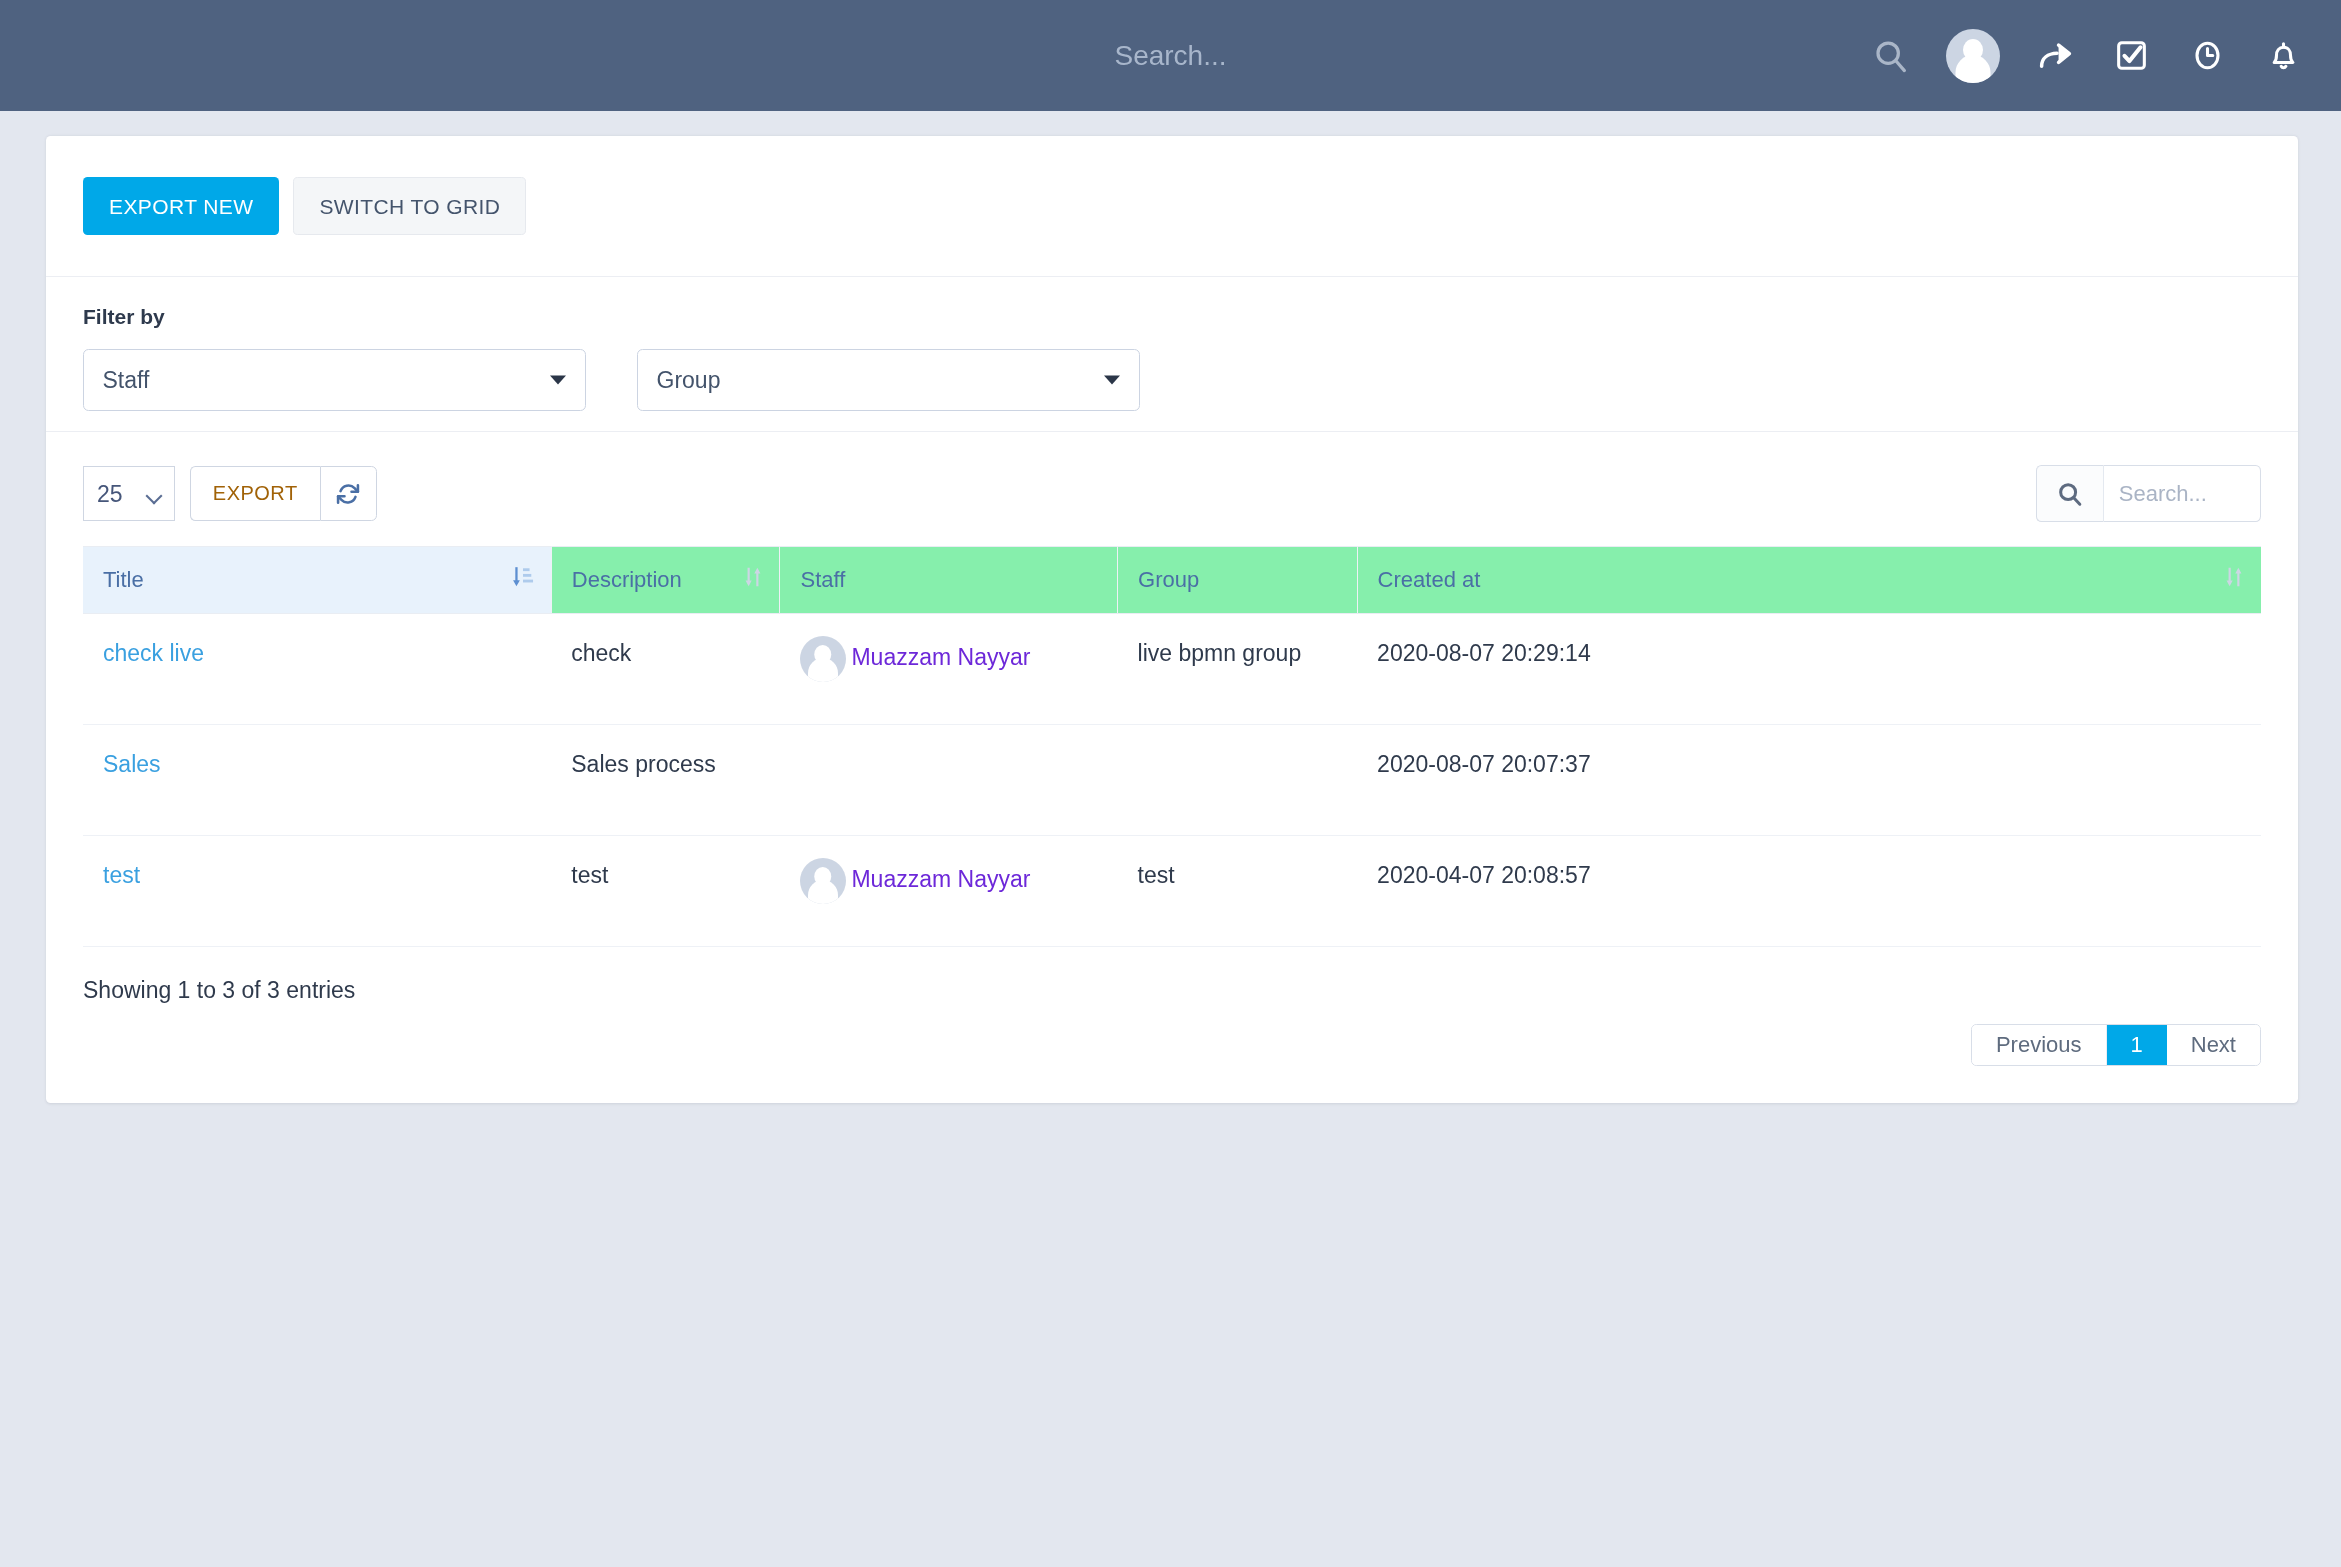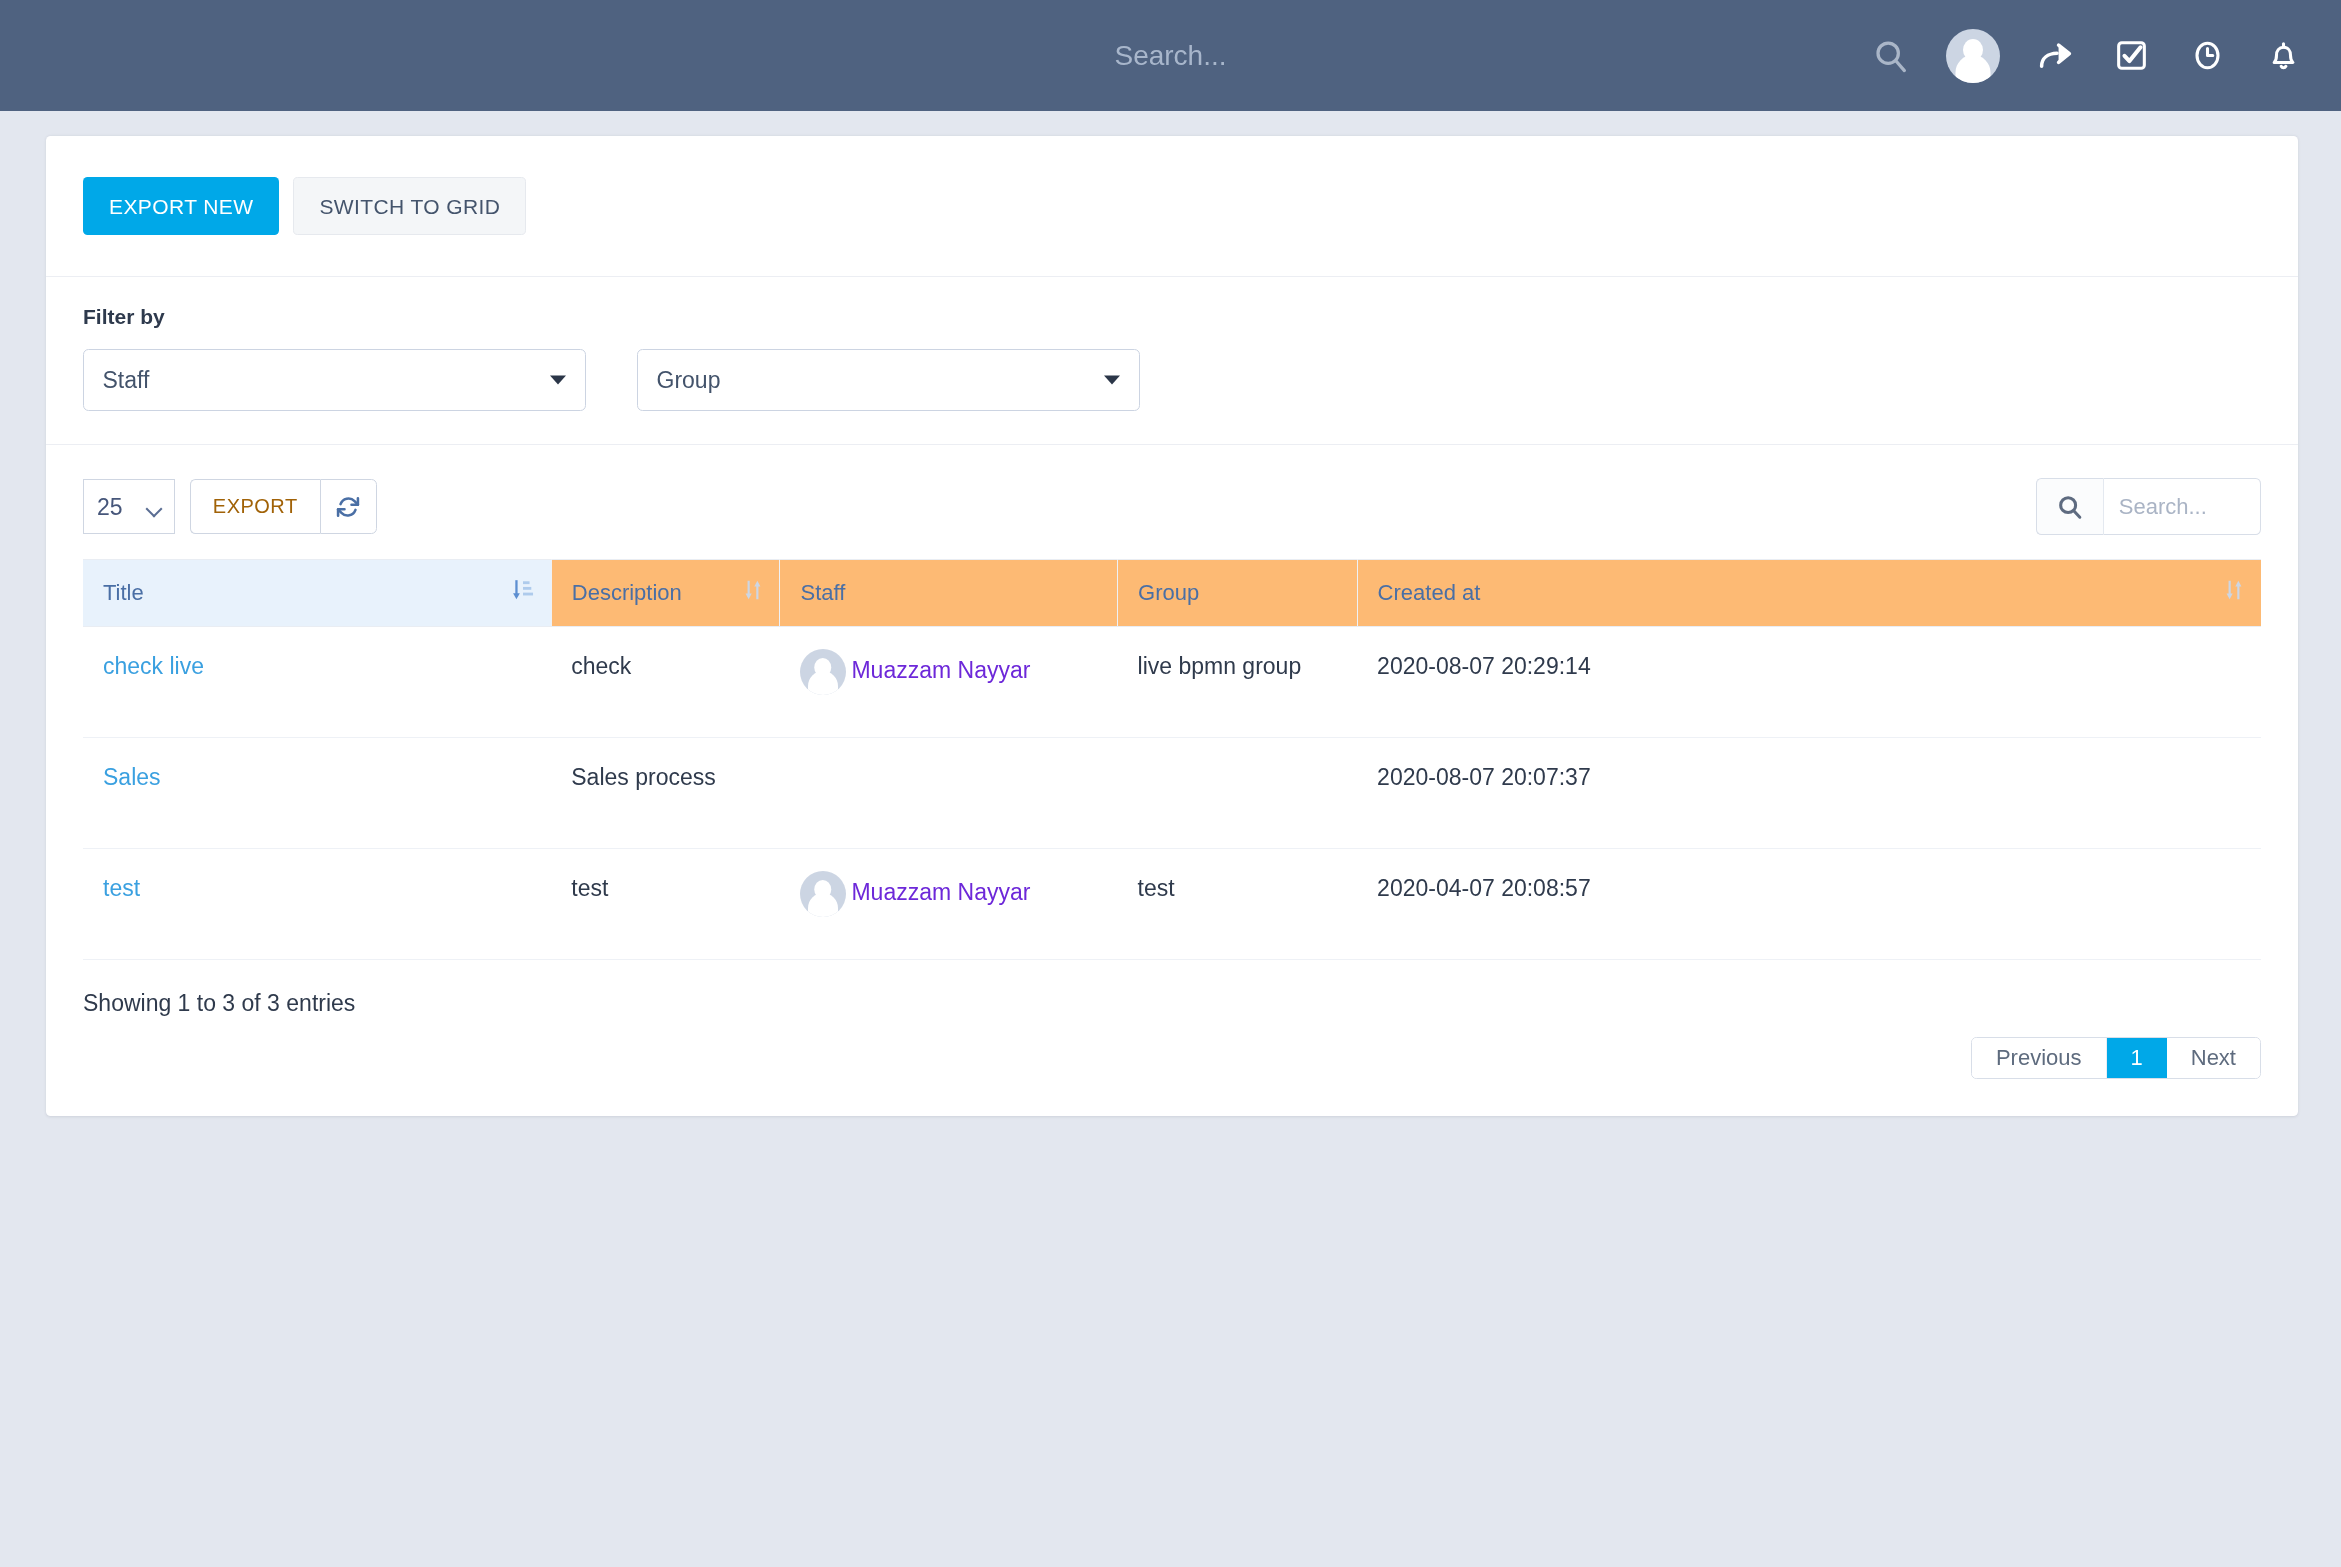--- a/index.html
+++ b/index.html
@@ -105,21 +105,21 @@
     color: #ffffff;
   }
   .btn-light {
     background: #f4f6f8;
     color: #44546c;
     border: 0.9px solid #e6e9ee;
   }
 
   
   .filter-section {
-    padding: 28px 37px 33px 37px;
+    padding: 28px 37px 20px 37px;
     border-bottom: 0.9px solid #eceef3;
   }
   .filter-label {
     font-size: 21px;
     color: #2e3a4d;
     font-weight: bold;
     margin-bottom: 20px;
   }
   .filter-row { display: flex; gap: 51px; }
   .select-wrap {
@@ -225,21 +225,21 @@
   .search-input::placeholder { color: #aab4c5; opacity: 1; }
 
   
   table { width: 100%; border-collapse: collapse; table-layout: fixed; }
   thead th {
     text-align: left;
     font-size: 22px;
     font-weight: normal;
     color: #4a6fa5;
     padding: 20px 20px 20px 20px;
-    background: #fdba74;
+    background: #86efac;
     border-top: 0.9px solid #e9edf3;
     border-bottom: 0.9px solid #e9edf3;
     border-right: 0.9px solid #eef1f6;
     position: relative;
     cursor: pointer;
     white-space: nowrap;
   }
   thead th.sorted { background: #e8f2fc; }
   thead th:last-child { border-right: none; }
   .sort-ind {

